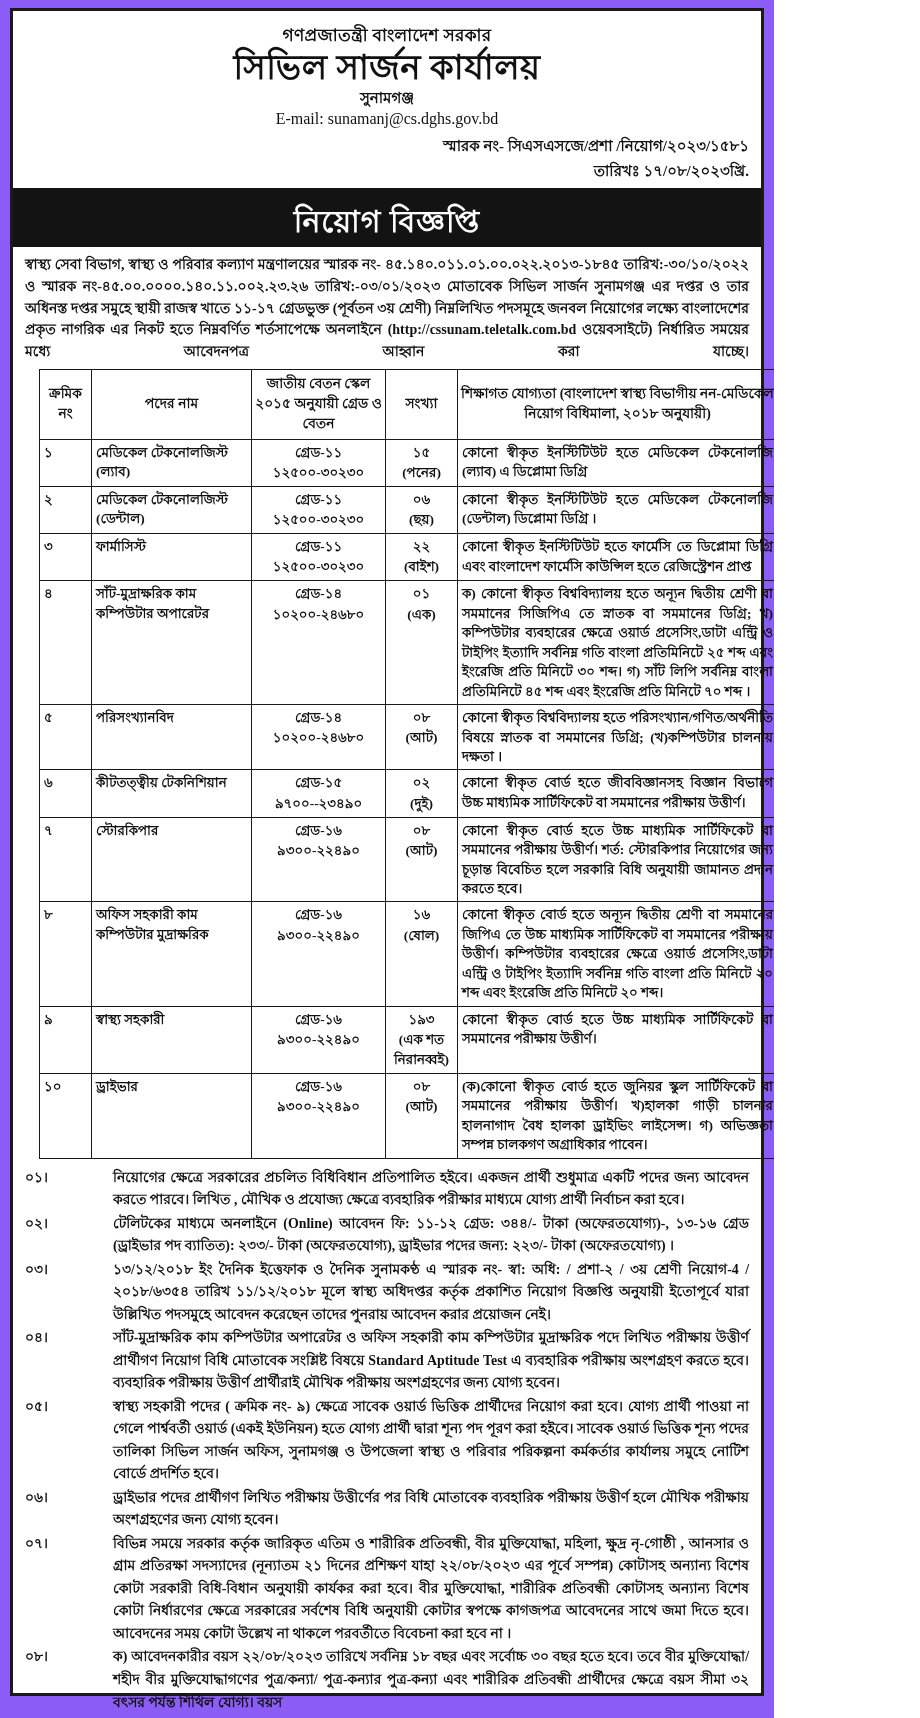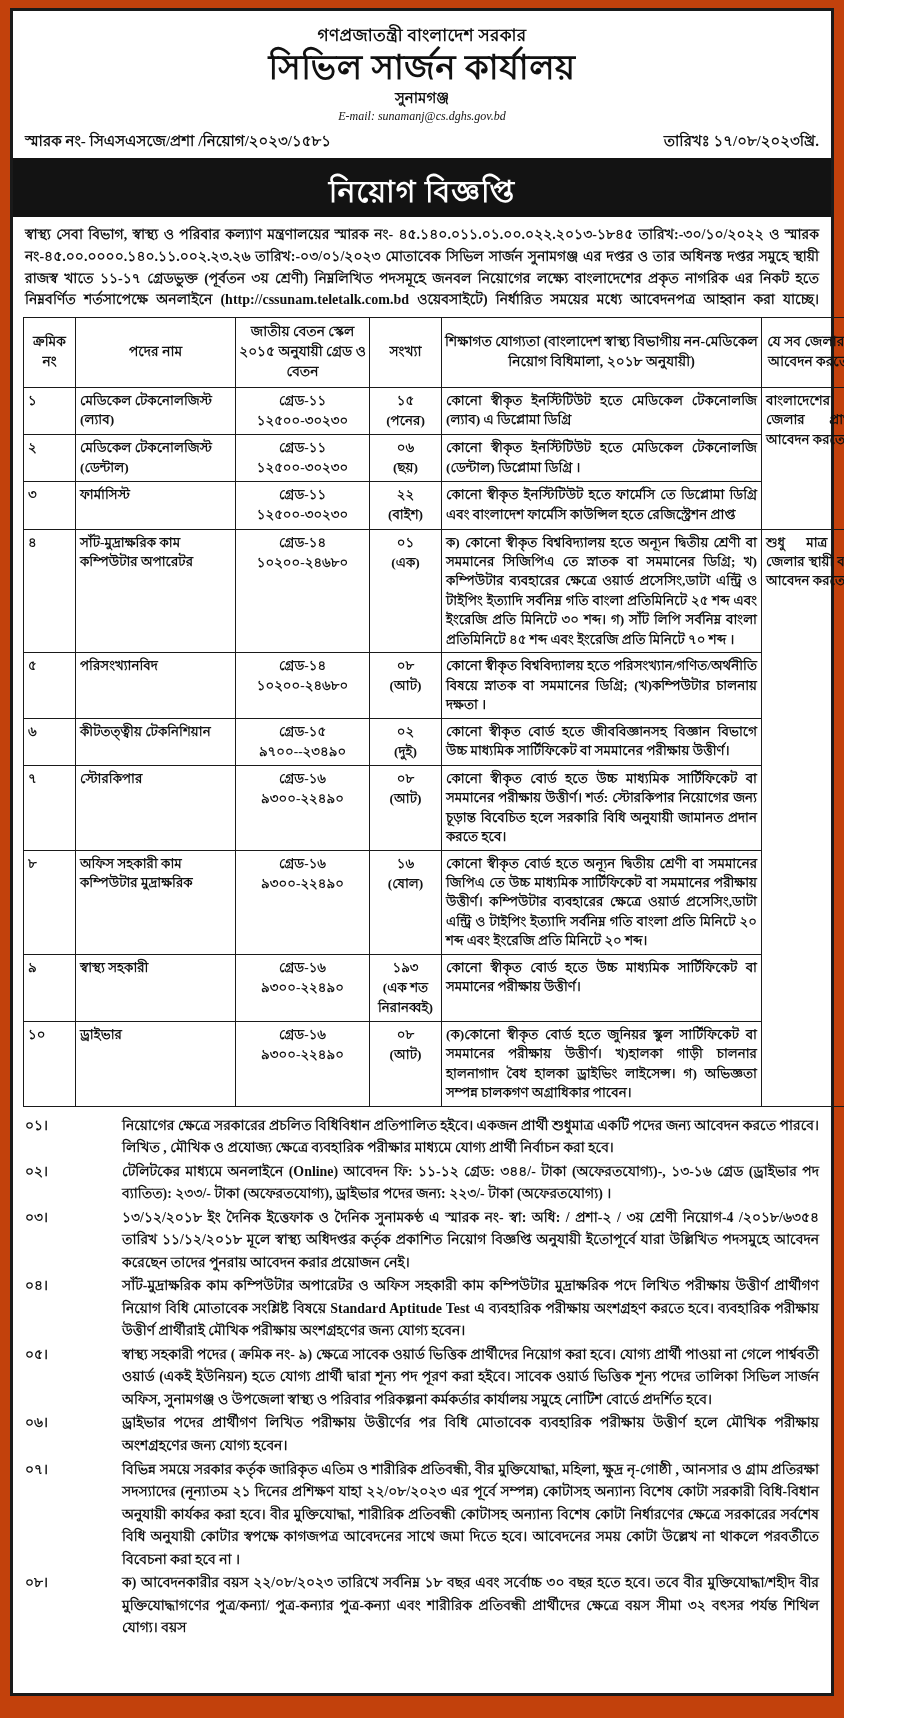--- a/index.html
+++ b/index.html
@@ -5,24 +5,24 @@
   html, body {
     margin: 0;
     padding: 0;
     background: #ffffff;
   }
   body {
     font-family: "Liberation Serif", "DejaVu Serif", serif;
     color: #111111;
   }
   #page {
-    width: 844px;
+    width: 774px;
     height: 1718px;
     box-sizing: border-box;
-    background: #c2410c;
+    background: #8b5cf6;
     position: relative;
     overflow: hidden;
   }
   .outer-frame {
     position: absolute;
     left: 10px;
     top: 8px;
     right: 10px;
     bottom: 22px;
     border: 3px solid #1a1a1a;
@@ -51,34 +51,34 @@
     margin-top: 2px;
     letter-spacing: .5px;
   }
   .district-line {
     font-size: 15px;
     font-weight: bold;
     margin-top: 2px;
     line-height: 1.25;
   }
   .email-line {
-    font-size: 12px;
+    font-size: 16px;
     font-family: "Liberation Serif", serif;
     margin-top: 1px;
     line-height: 1.3;
-    font-style: italic;
   }
   .memo-row {
     display: flex;
     justify-content: space-between;
     align-items: flex-end;
     font-size: 15px;
     font-weight: bold;
     margin-top: 4px;
     padding: 0 2px 4px 2px;
+    flex-direction: column;
   }
 
   
   .banner {
     background: #131313;
     color: #ffffff;
     text-align: center;
     font-size: 30px;
     font-weight: bold;
     letter-spacing: 1px;
@@ -96,20 +96,21 @@
     padding: 7px 2px 6px 2px;
     font-weight: bold;
   }
 
   
   table.jobs {
     width: 100%;
     border-collapse: collapse;
     table-layout: fixed;
     font-size: 13.4px;
+    margin-left: 16px;
   }
   table.jobs th, table.jobs td {
     border: 1.5px solid #1a1a1a;
     vertical-align: top;
     padding: 3px 4px;
     line-height: 1.45;
     font-weight: bold;
   }
   table.jobs thead th {
     text-align: center;
@@ -137,21 +138,20 @@
     list-style: none;
     margin: 8px 0 0 0;
     padding: 0 2px 0 2px;
   }
   ol.notes li {
     display: flex;
     font-size: 13.9px;
     line-height: 1.62;
     margin-bottom: 1px;
     font-weight: bold;
-    gap: 9px;
   }
   ol.notes li .marker {
     flex: 0 0 auto;
     width: 44px;
     text-align: left;
     white-space: nowrap;
   }
   ol.notes li .note-body {
     flex: 1 1 auto;
     text-align: justify;

